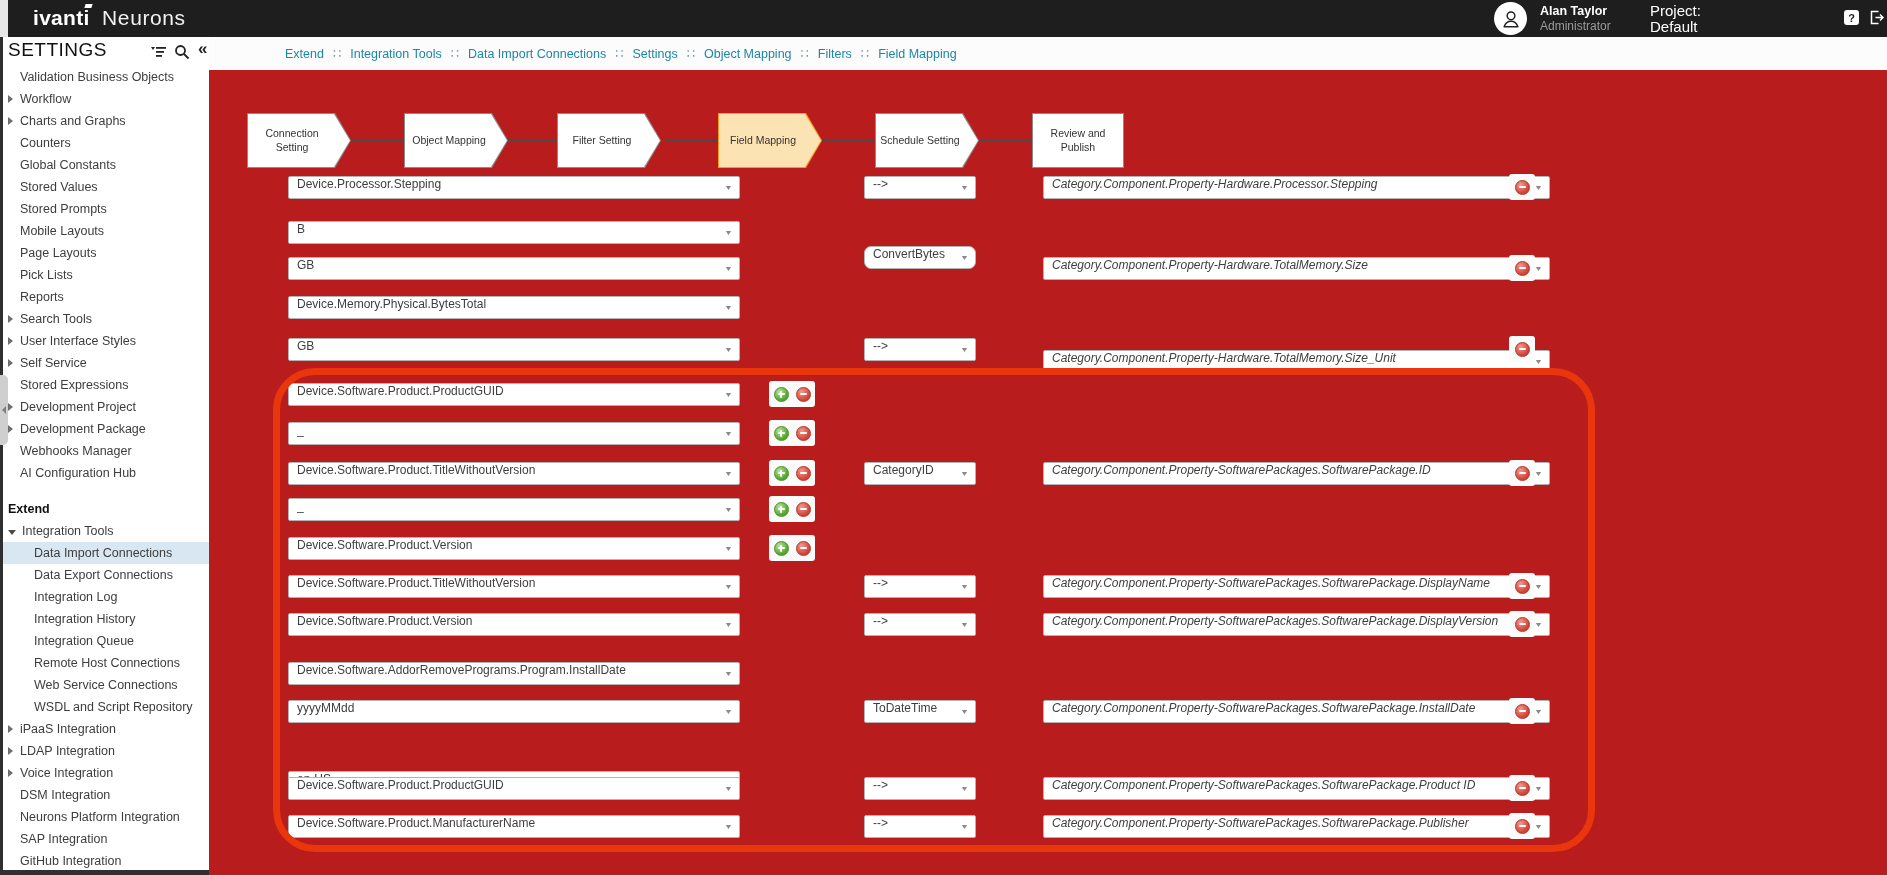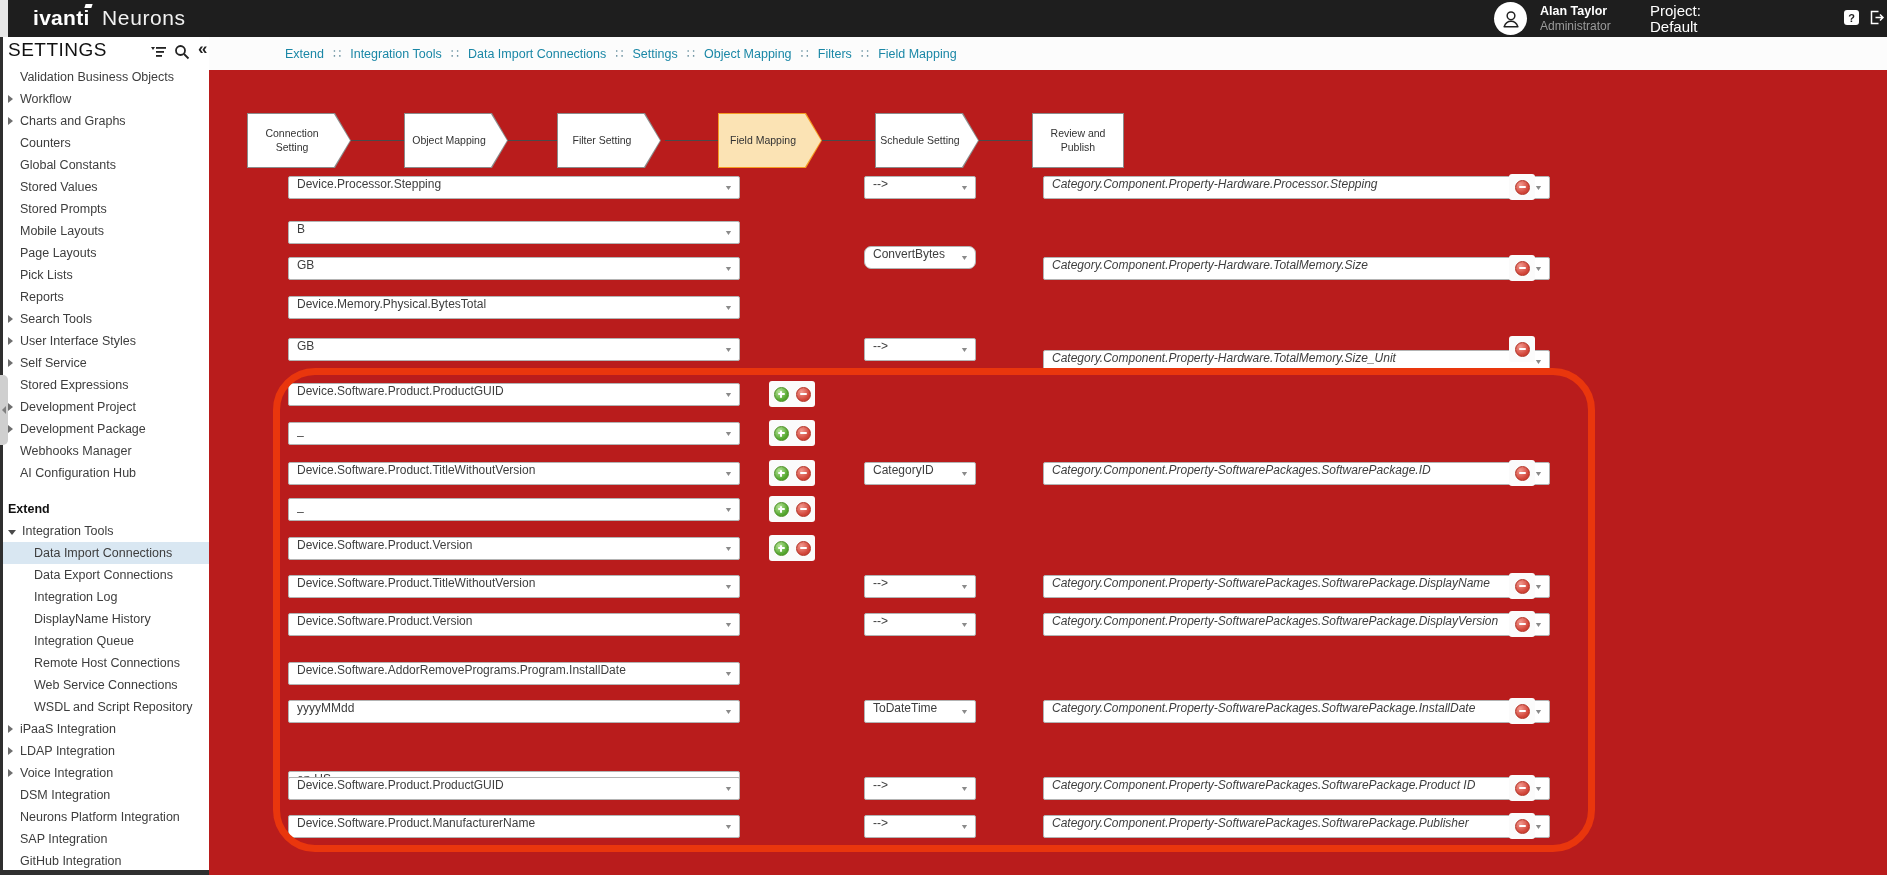--- a/index.html
+++ b/index.html
@@ -209,21 +209,21 @@
       <div class="sb-item sub sel">
         <span class="sb-label">Data Import Connections</span>
       </div>
       <div class="sb-item sub">
         <span class="sb-label">Data Export Connections</span>
       </div>
       <div class="sb-item sub">
         <span class="sb-label">Integration Log</span>
       </div>
       <div class="sb-item sub">
-        <span class="sb-label">DisplayName History</span>
+        <span class="sb-label">Integration History</span>
       </div>
       <div class="sb-item sub">
         <span class="sb-label">Integration Queue</span>
       </div>
       <div class="sb-item sub">
         <span class="sb-label">Remote Host Connections</span>
       </div>
       <div class="sb-item sub">
         <span class="sb-label">Web Service Connections</span>
       </div>

